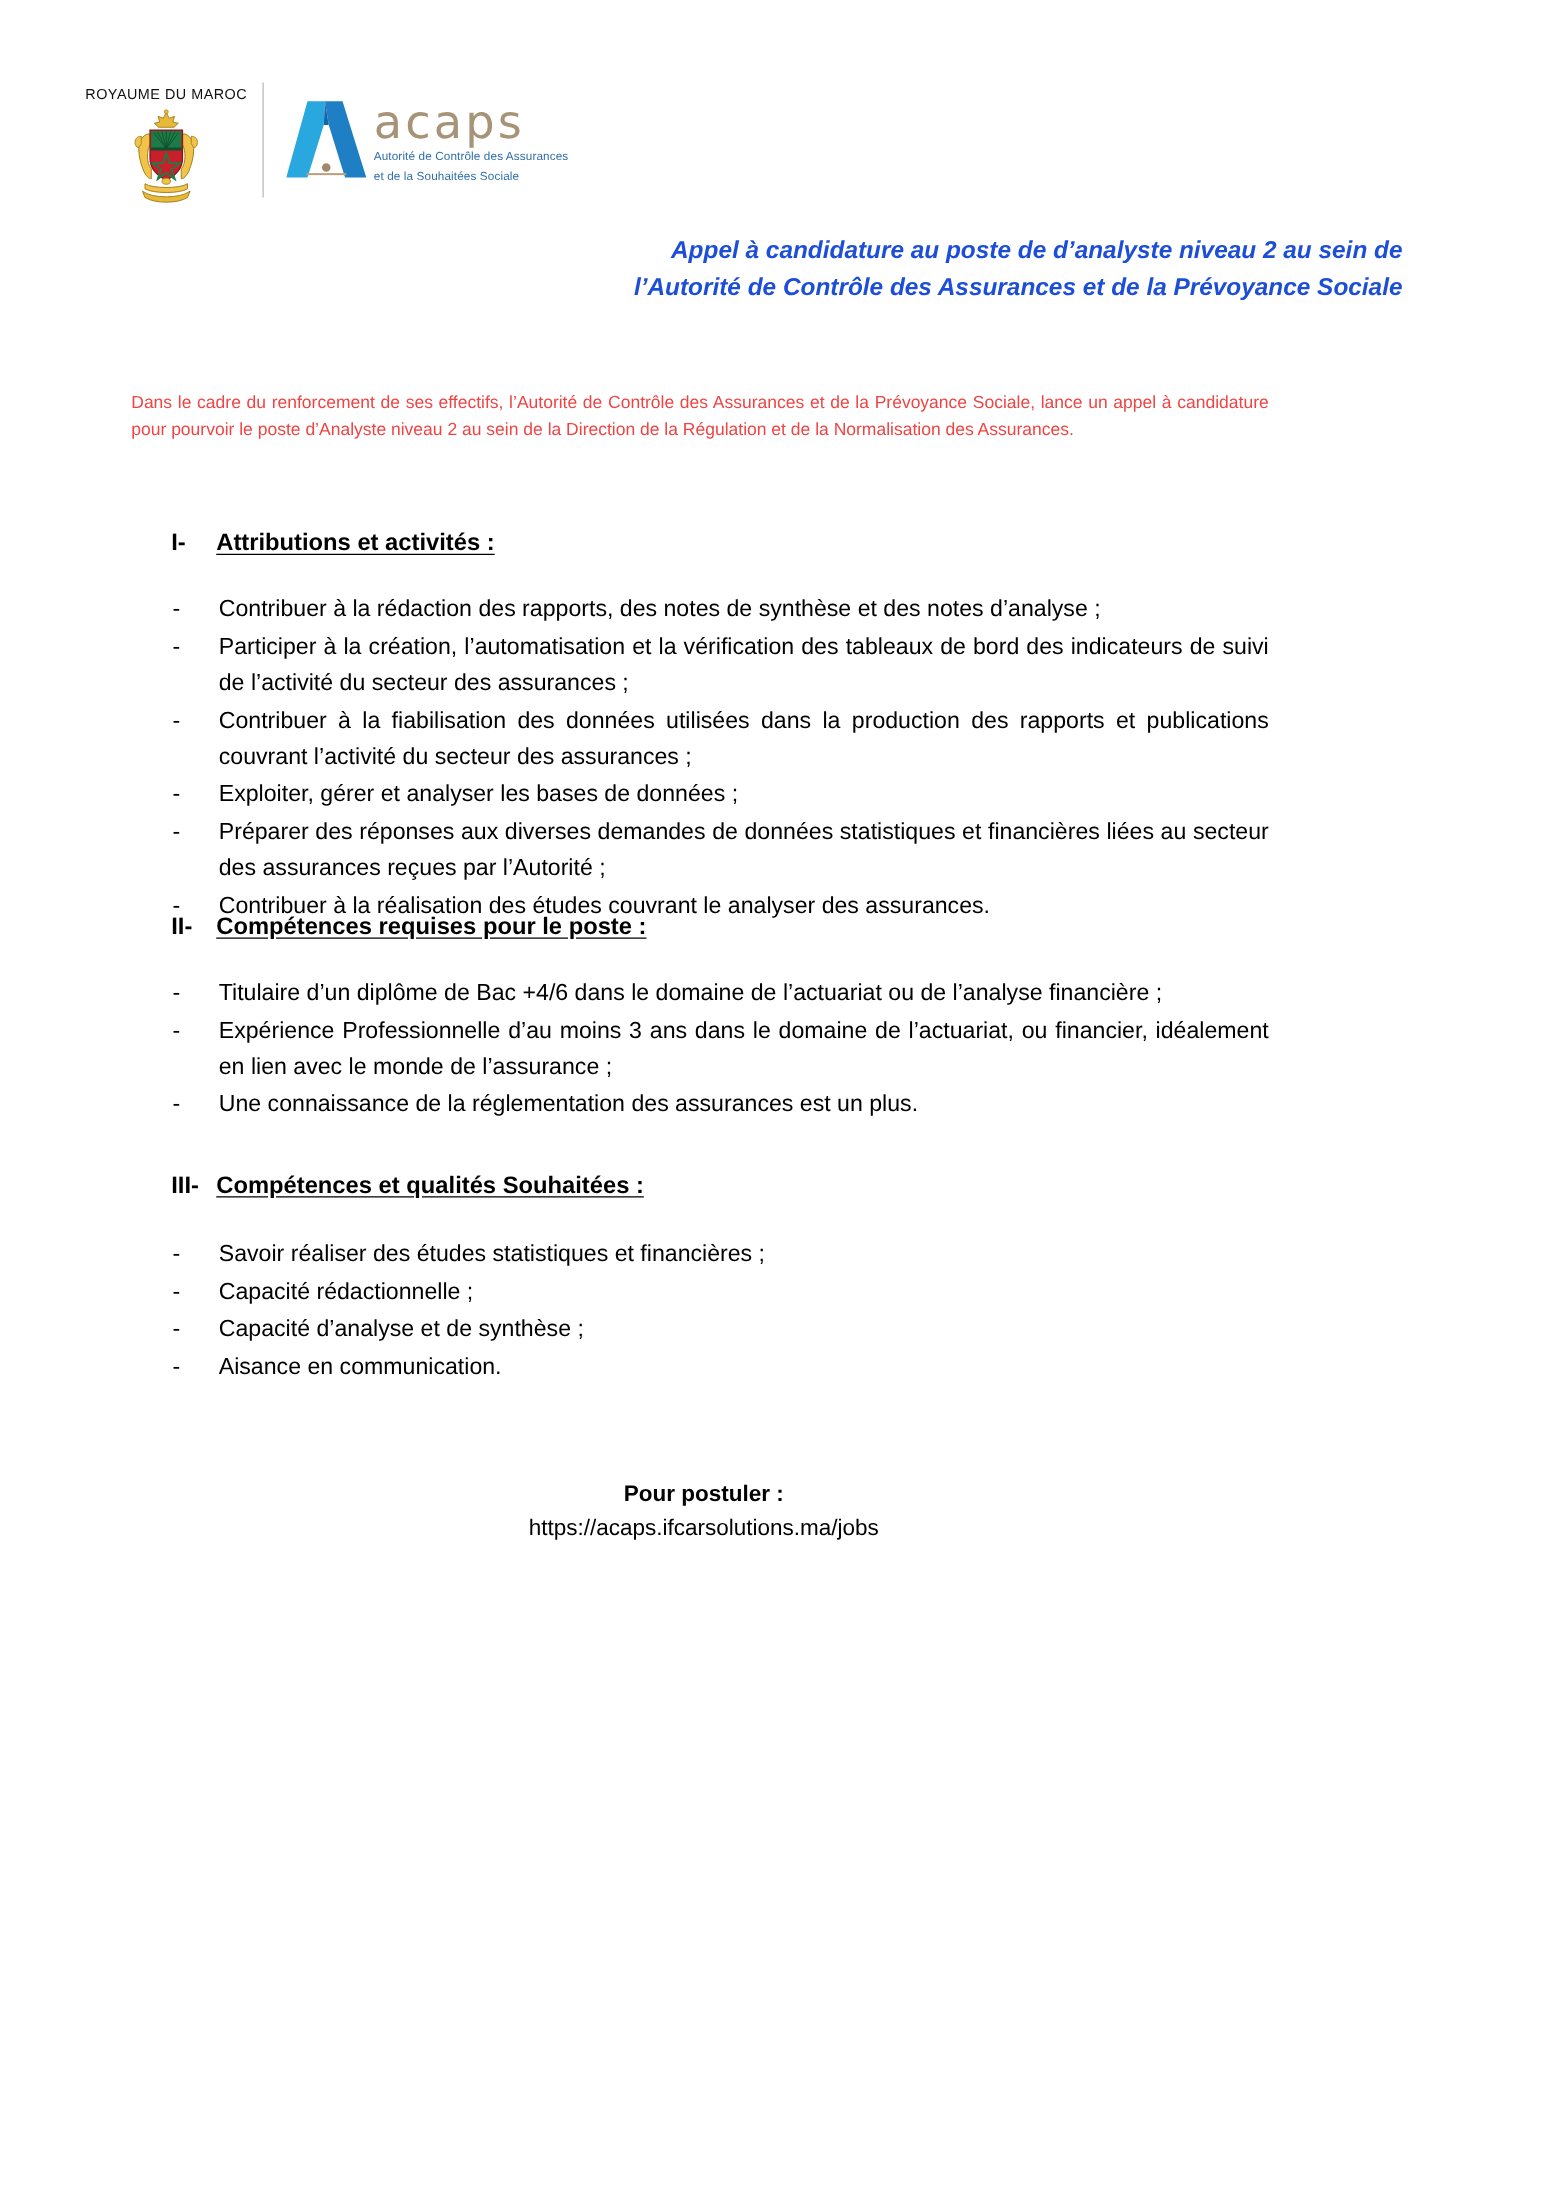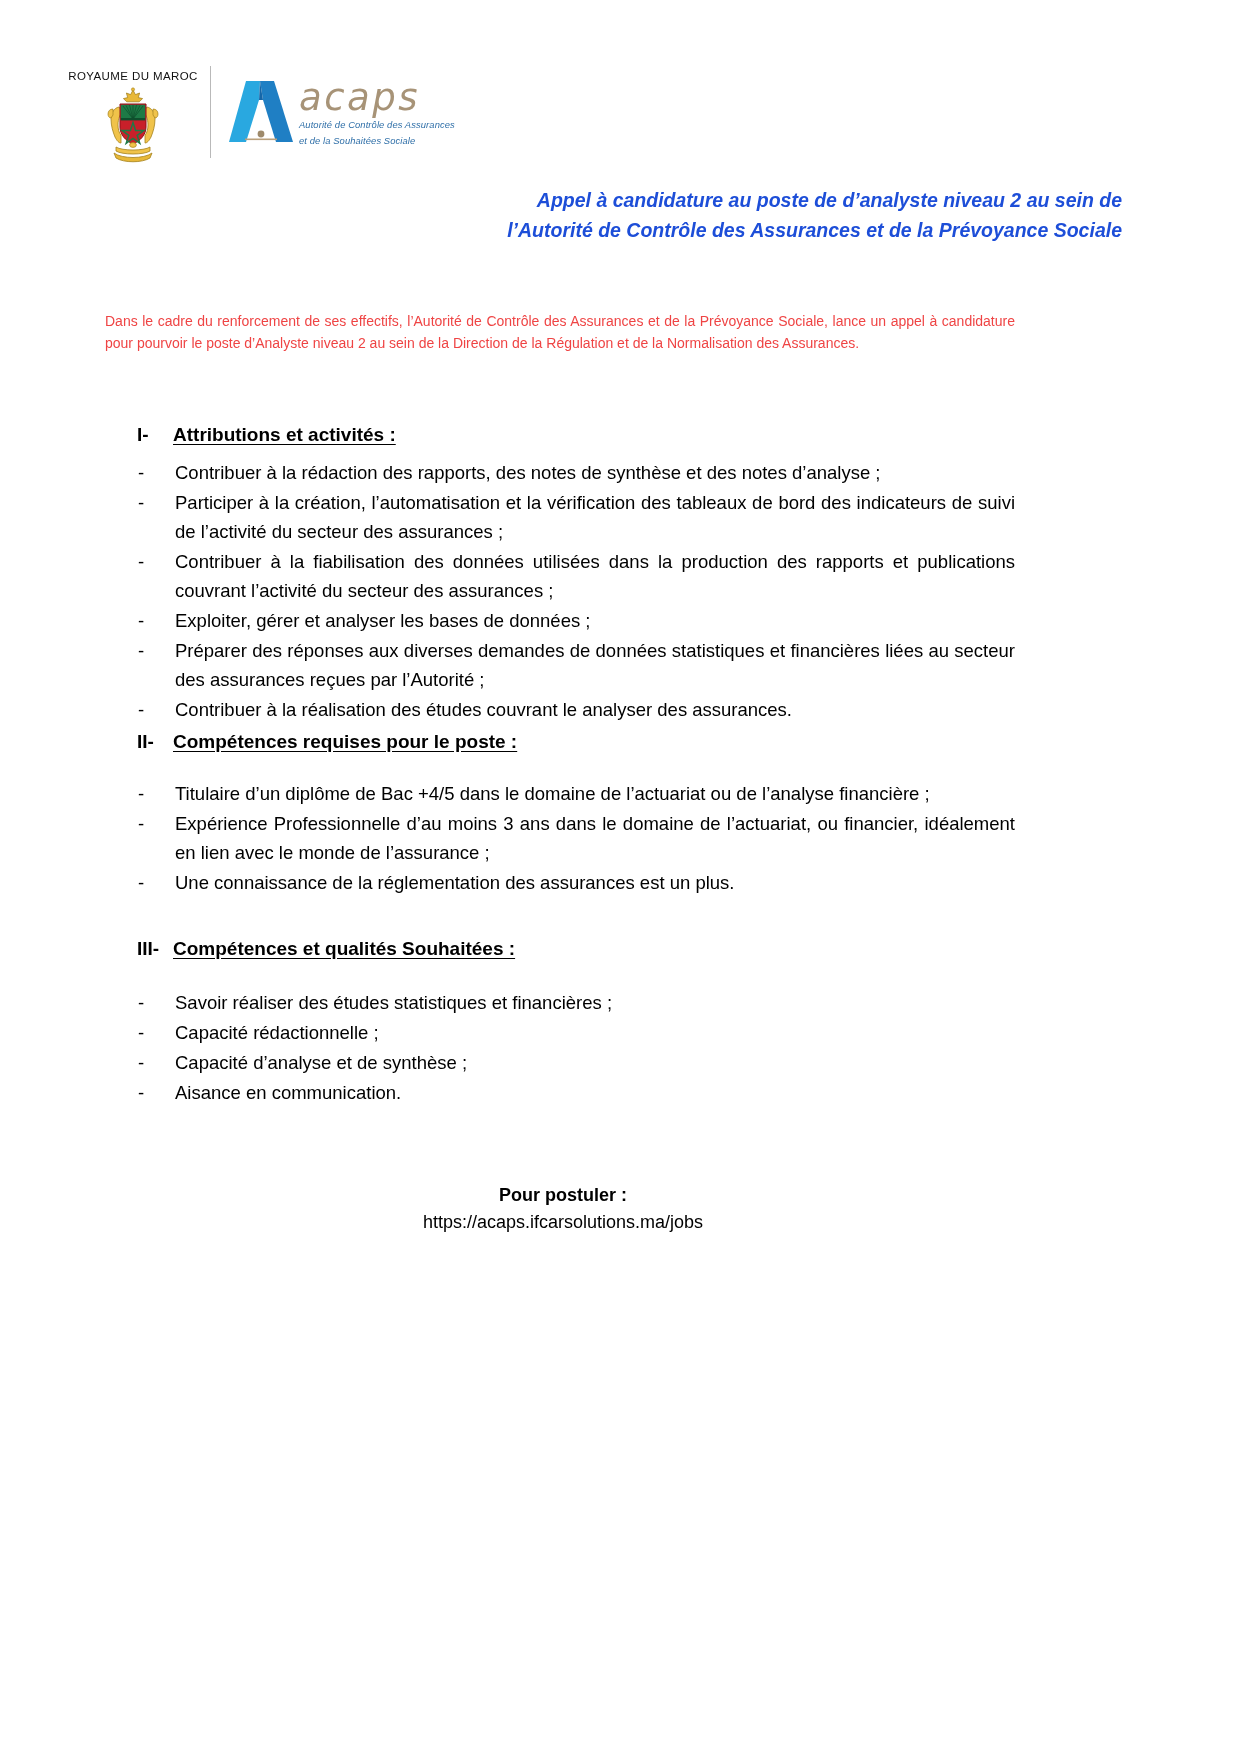--- a/index.html
+++ b/index.html
@@ -60,21 +60,20 @@
     width: 1px;
     height: 92px;
     background: #b9b9b9;
     margin: 4px 18px 0 14px;
   }
 
   .acaps-block {
     display: flex;
     align-items: flex-start;
     padding-top: 16px;
-    font-style: italic;
   }
   .acaps-mark {
     width: 64px;
     height: 68px;
     flex: none;
   }
   .acaps-words {
     margin-left: 6px;
     padding-top: 2px;
   }
@@ -164,21 +163,21 @@
   ul.items li::before {
     content: "-";
     position: absolute;
     left: 33px;
     top: 0;
     font-size: 18.5px;
     color: #000;
   }
 
   #section-1 { top: 424px; }
-  #section-1 .items { margin-top: 12px; }
+  #section-1 .items { margin-top: 26px; }
 
   #section-2 { top: 731px; }
   #section-2 .items { margin-top: 26px; }
 
   #section-3 { top: 938px; }
   #section-3 .items { margin-top: 28px; }
 
   
   .apply-block {
     position: absolute;
@@ -280,21 +279,21 @@
       <li>Contribuer à la réalisation des études couvrant le analyser des assurances.</li>
     </ul>
   </div>
 
   <div class="section" id="section-2">
     <div class="section-heading">
       <span class="section-num">II-</span>
       <span class="section-title">Compétences requises pour le poste :</span>
     </div>
     <ul class="items">
-      <li>Titulaire d’un diplôme de Bac +4/5 dans le domaine de l’actuariat ou de l’analyse financière ;</li>
+      <li>Titulaire d’un diplôme de Bac +4/6 dans le domaine de l’actuariat ou de l’analyse financière ;</li>
       <li>Expérience Professionnelle d’au moins 3 ans dans le domaine de l’actuariat, ou financier, idéalement en lien avec le monde de l’assurance ;</li>
       <li>Une connaissance de la réglementation des assurances est un plus.</li>
     </ul>
   </div>
 
   <div class="section" id="section-3">
     <div class="section-heading">
       <span class="section-num">III-</span>
       <span class="section-title">Compétences et qualités Souhaitées :</span>
     </div>

